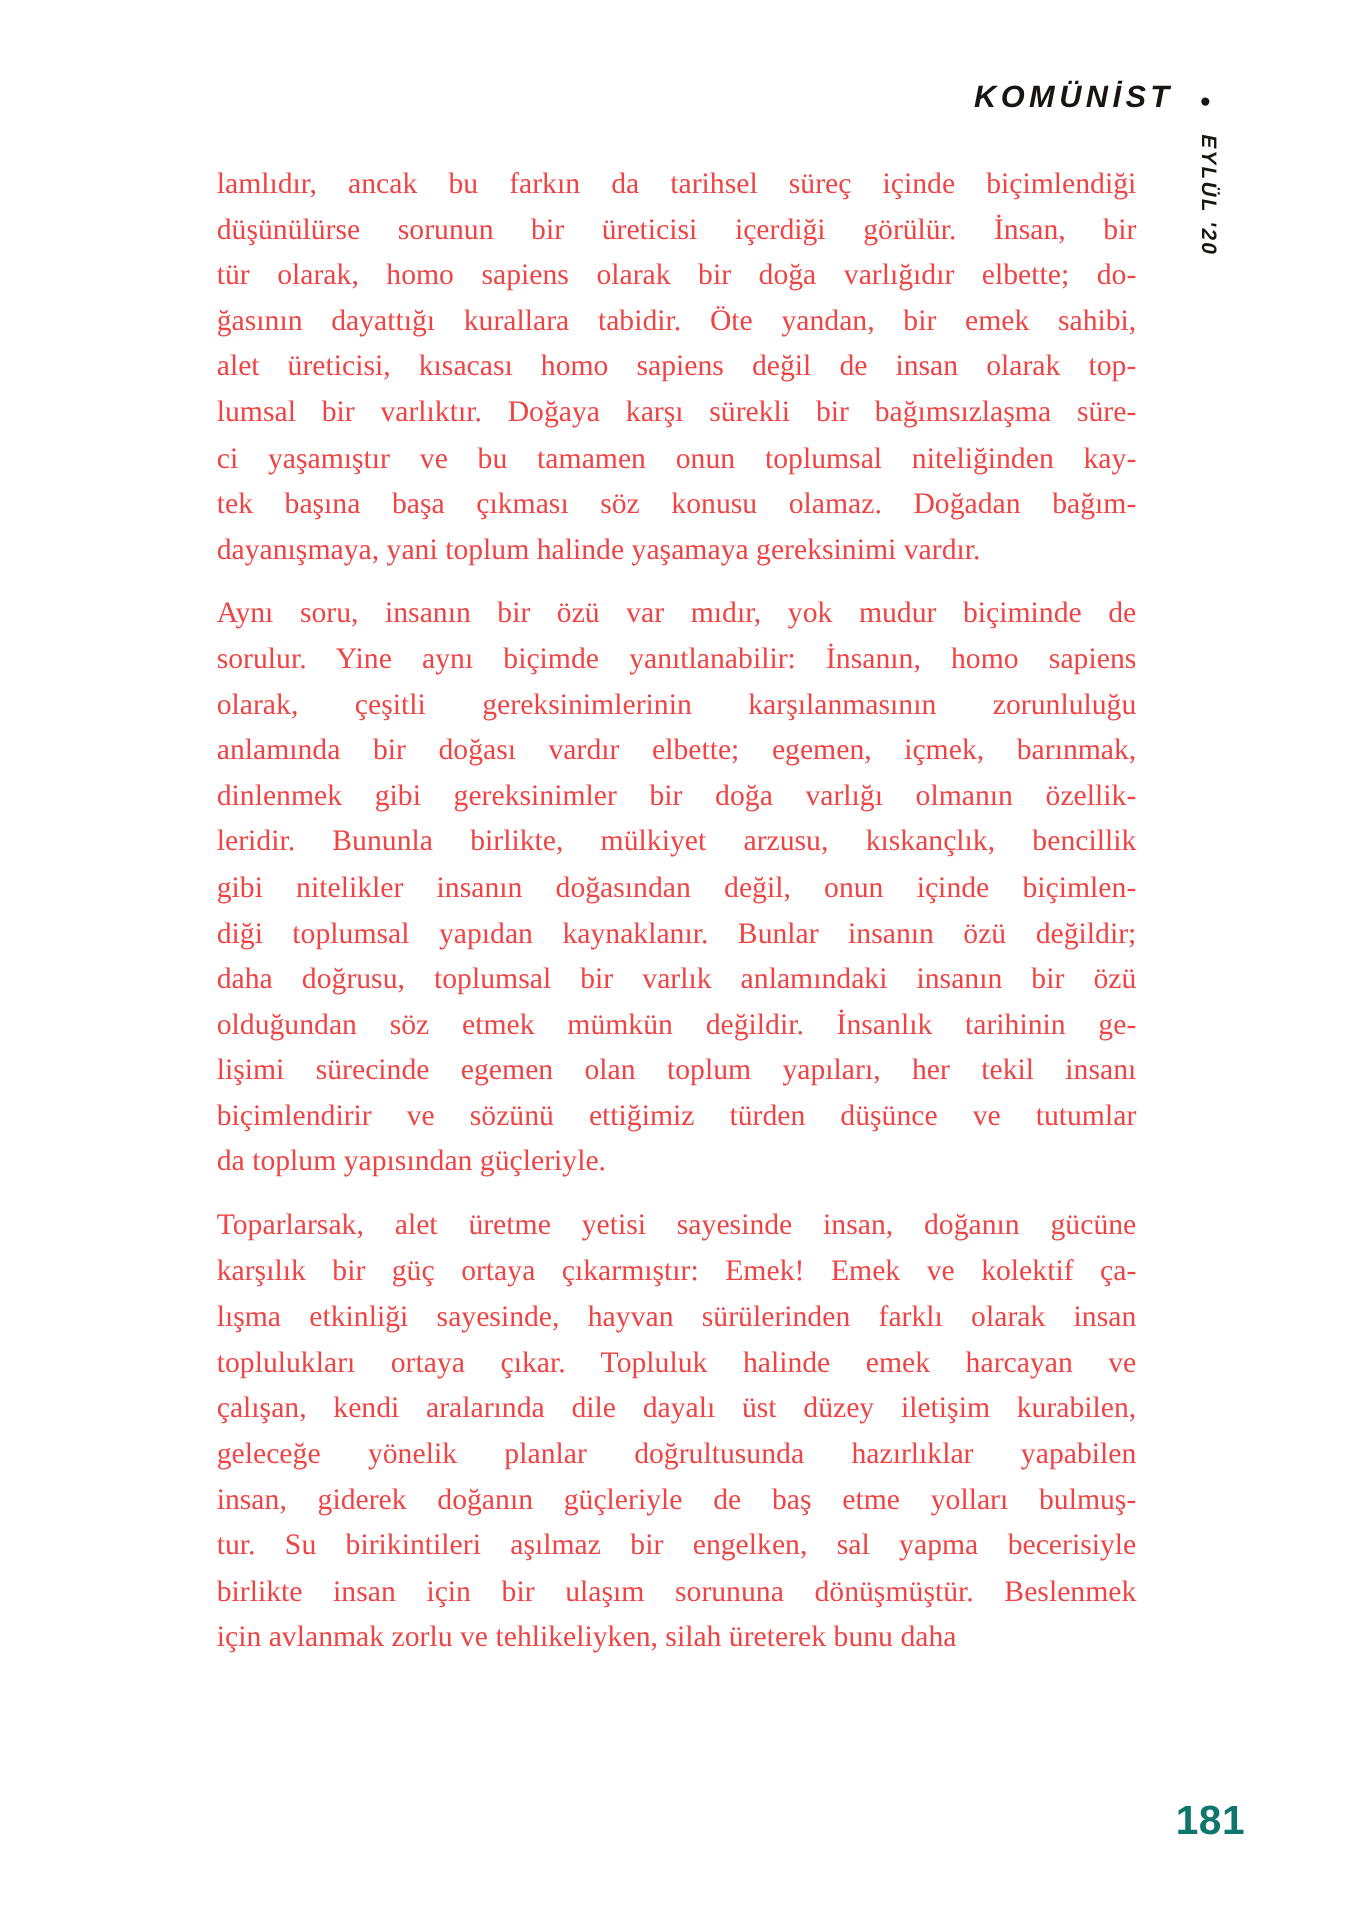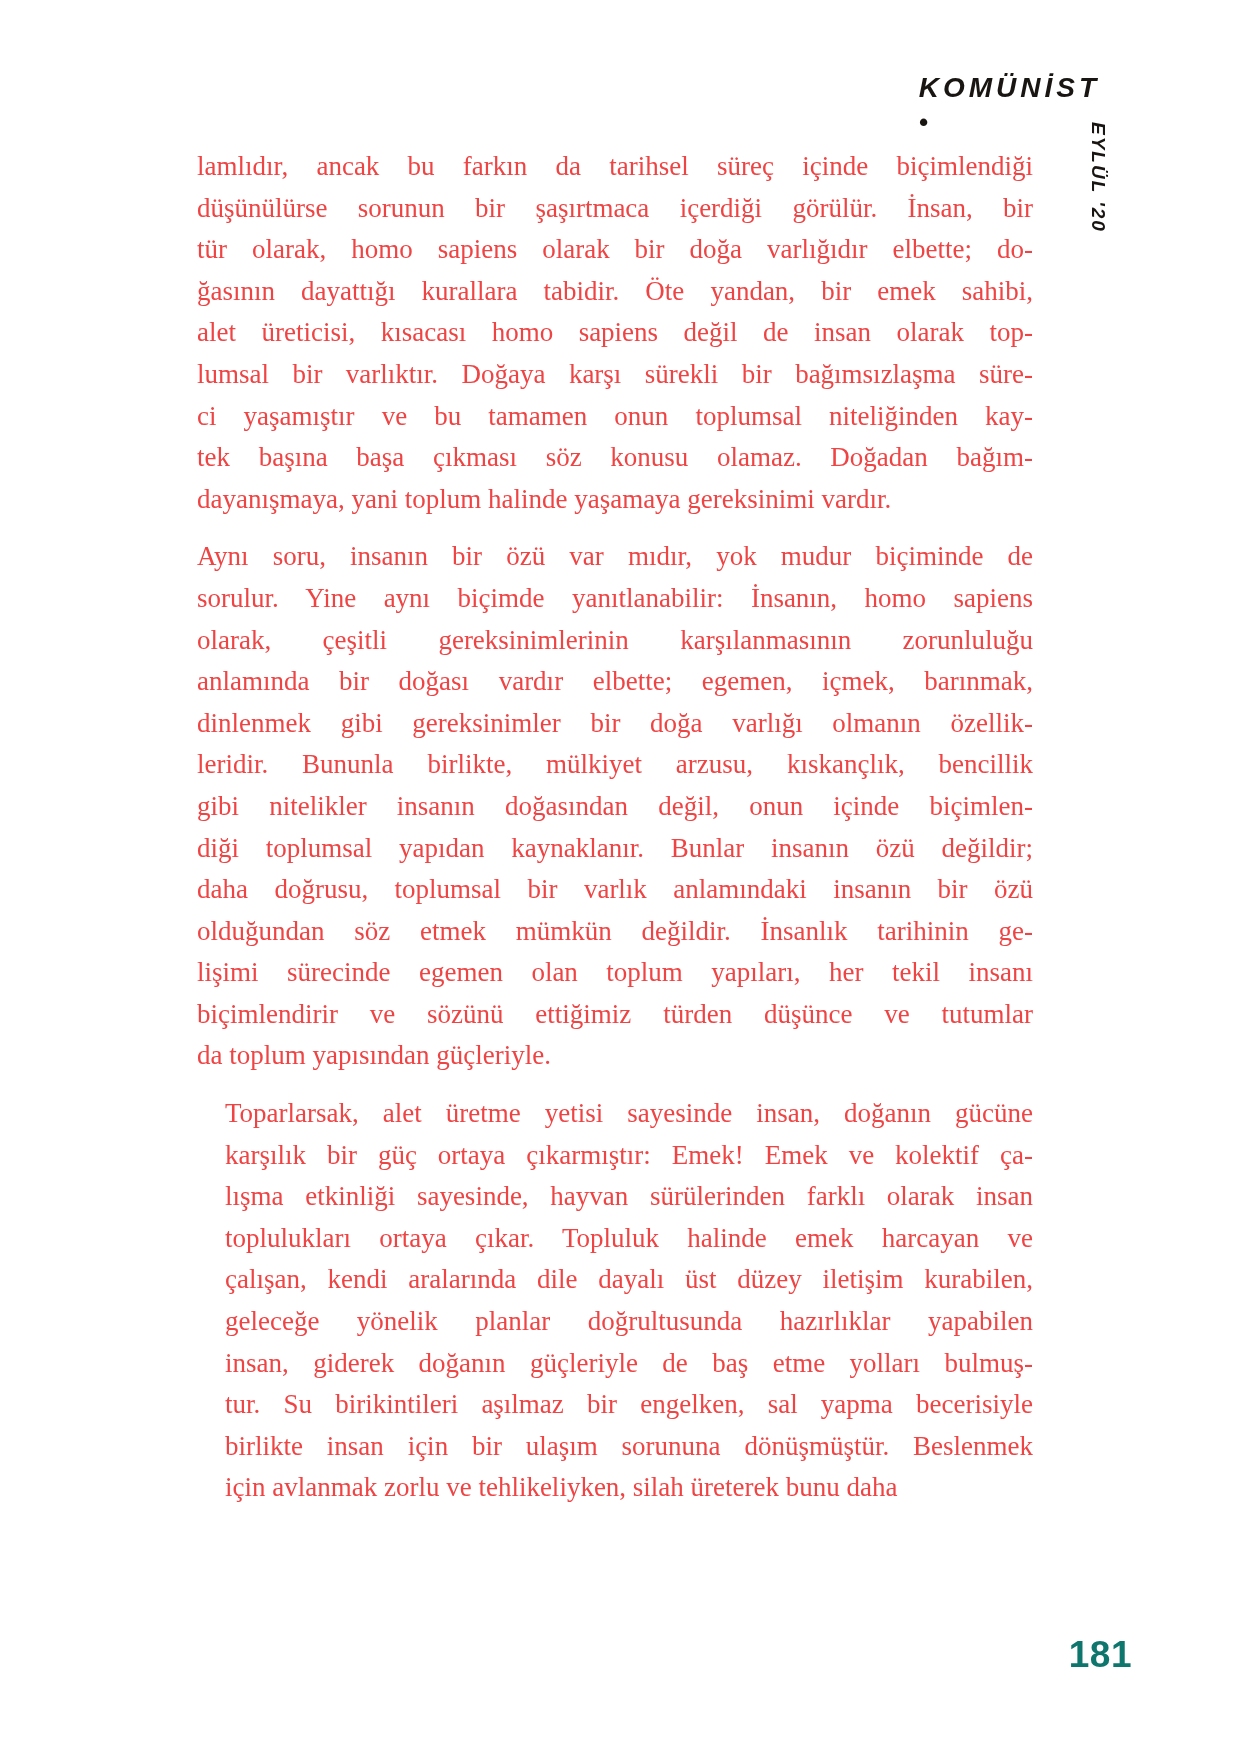--- a/index.html
+++ b/index.html
@@ -15,30 +15,29 @@
     color: #1f1b18;
     overflow: hidden;
     font-family: "Liberation Serif", serif;
   }
   
   .running-head {
     position: absolute;
     top: 72px;
     right: 141px;
     display: flex;
-    align-items: flex-start;
-    gap: 4px;
+    align-items: flex-end;
+    gap: 24px;
     font-family: "Liberation Sans", sans-serif;
     font-weight: 700;
     font-style: italic;
     font-size: 28px;
     letter-spacing: 4px;
     color: #181512;
     white-space: nowrap;
-    flex-direction: column;
   }
   .running-head .bullet {
     font-size: 26px;
     letter-spacing: 0;
     line-height: 1;
     transform: translateY(1px);
   }
   
   .issue-vertical {
     position: absolute;
@@ -58,21 +57,21 @@
   .body-text {
     position: absolute;
     left: 197px;
     top: 146px;
     width: 836px;
     font-size: 27px;
     line-height: 41.6px;
     color: #ef4444;
   }
   .paragraph { margin: 0 0 16px 0; }
-  .paragraph:last-child { margin-bottom: 0; margin-left: 28px; }
+  .paragraph:last-child { margin-bottom: 0; }
   .line {
     text-align: justify;
     text-align-last: justify;
     white-space: normal;
   }
   .line-last {
     text-align-last: left;
   }
   
   .page-number {
@@ -94,21 +93,21 @@
   <div class="running-head">
     <span>KOMÜNİST</span>
     <span class="bullet">•</span>
   </div>
 
   <div class="issue-vertical">EYLÜL '20</div>
 
   <div class="body-text">
     <div class="paragraph">
         <div class="line">lamlıdır, ancak bu farkın da tarihsel süreç içinde biçimlendiği</div>
-        <div class="line">düşünülürse sorunun bir şaşırtmaca içerdiği görülür. İnsan, bir</div>
+        <div class="line">düşünülürse sorunun bir üreticisi içerdiği görülür. İnsan, bir</div>
         <div class="line">tür olarak, homo sapiens olarak bir doğa varlığıdır elbette; do-</div>
         <div class="line">ğasının dayattığı kurallara tabidir. Öte yandan, bir emek sahibi,</div>
         <div class="line">alet üreticisi, kısacası homo sapiens değil de insan olarak top-</div>
         <div class="line">lumsal bir varlıktır. Doğaya karşı sürekli bir bağımsızlaşma süre-</div>
         <div class="line">ci yaşamıştır ve bu tamamen onun toplumsal niteliğinden kay-</div>
         <div class="line">tek başına başa çıkması söz konusu olamaz. Doğadan bağım-</div>
         <div class="line line-last">dayanışmaya, yani toplum halinde yaşamaya gereksinimi vardır.</div>
       </div>
     <div class="paragraph">
         <div class="line">Aynı soru, insanın bir özü var mıdır, yok mudur biçiminde de</div>

